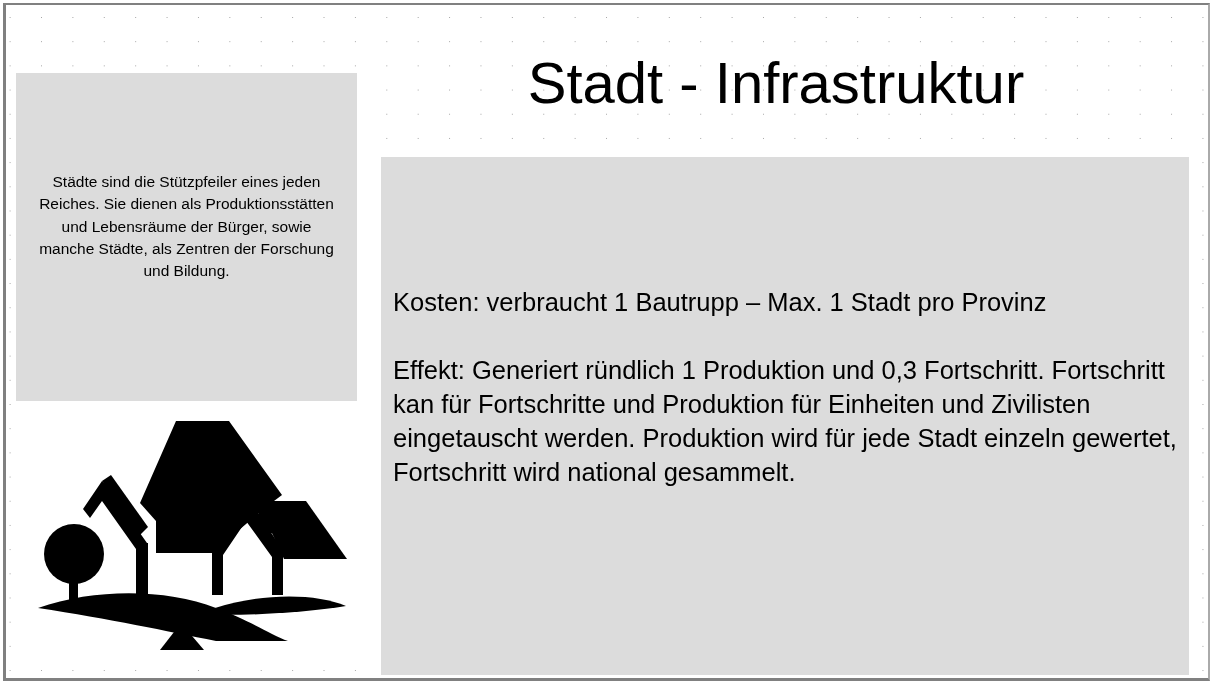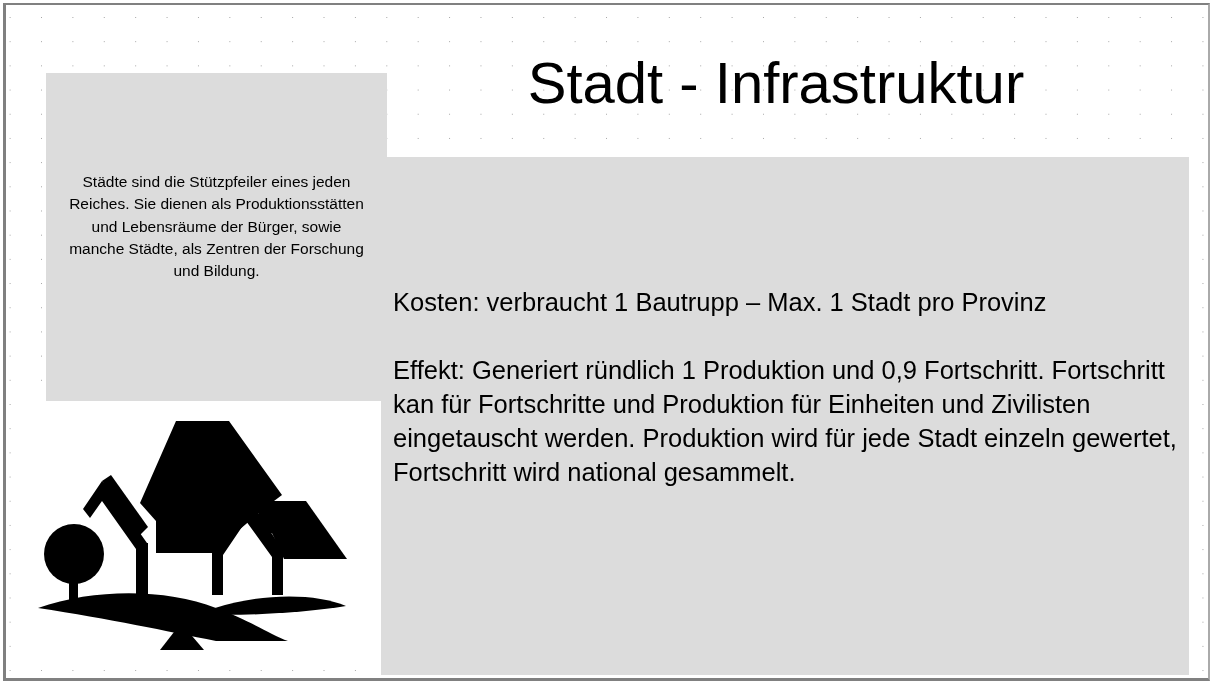--- a/index.html
+++ b/index.html
@@ -73,21 +73,20 @@
     position: absolute;
     left: 10px;
     top: 68px;
     width: 341px;
     height: 328px;
     background: #dcdcdc;
     z-index: 2;
     display: flex;
     align-items: flex-start;
     justify-content: center;
-    margin-left: 30px;
   }
   .left-panel-text {
     margin-top: 98px;
     width: 305px;
     text-align: center;
     font-size: 15.5px;
     line-height: 22.3px;
     color: #000000;
   }
 
@@ -173,18 +172,18 @@
 
           <path d="M144 247 L165 220 L188 247 Z"></path>
         </g>
       </svg>
     </div>
 
     <div class="right-panel">
       <div class="right-panel-body">
         <p class="para">Kosten: verbraucht 1 Bautrupp – Max. 1 Stadt pro Provinz</p>
         <div class="para-gap"></div>
-        <p class="para">Effekt: Generiert ründlich 1 Produktion und 0,9 Fortschritt. Fortschritt kan für Fortschritte und Produktion für Einheiten und Zivilisten eingetauscht werden. Produktion wird für jede Stadt einzeln gewertet, Fortschritt wird national gesammelt.</p>
+        <p class="para">Effekt: Generiert ründlich 1 Produktion und 0,3 Fortschritt. Fortschritt kan für Fortschritte und Produktion für Einheiten und Zivilisten eingetauscht werden. Produktion wird für jede Stadt einzeln gewertet, Fortschritt wird national gesammelt.</p>
       </div>
     </div>
 
   </div>
 </div>
 
 </body></html>

